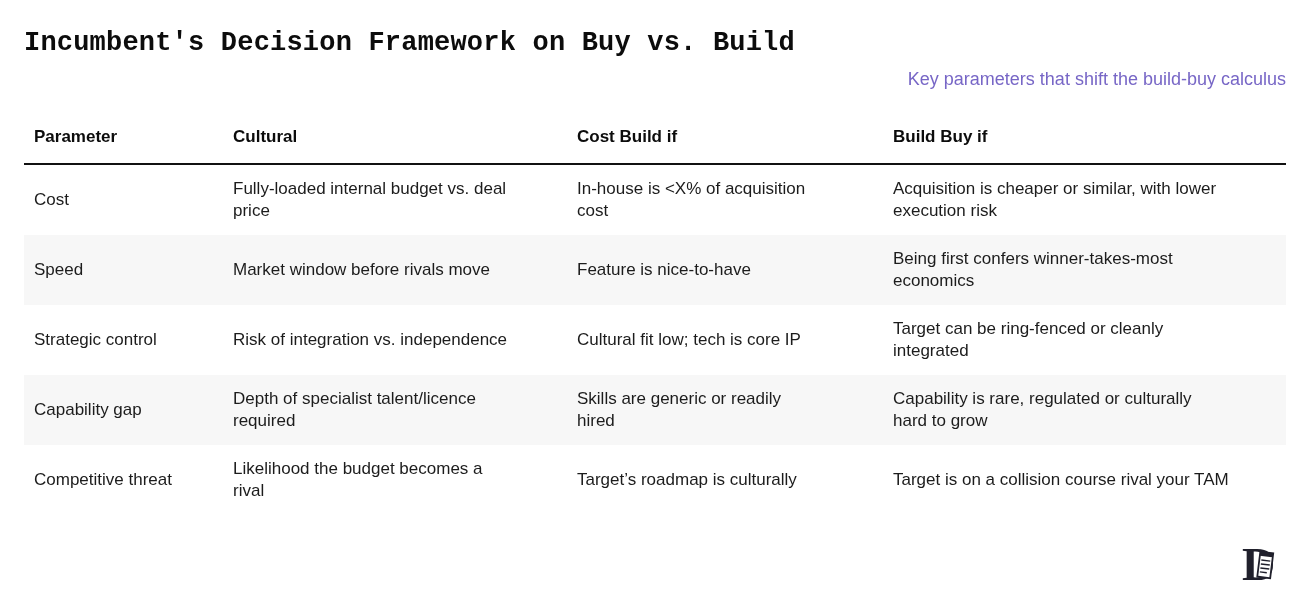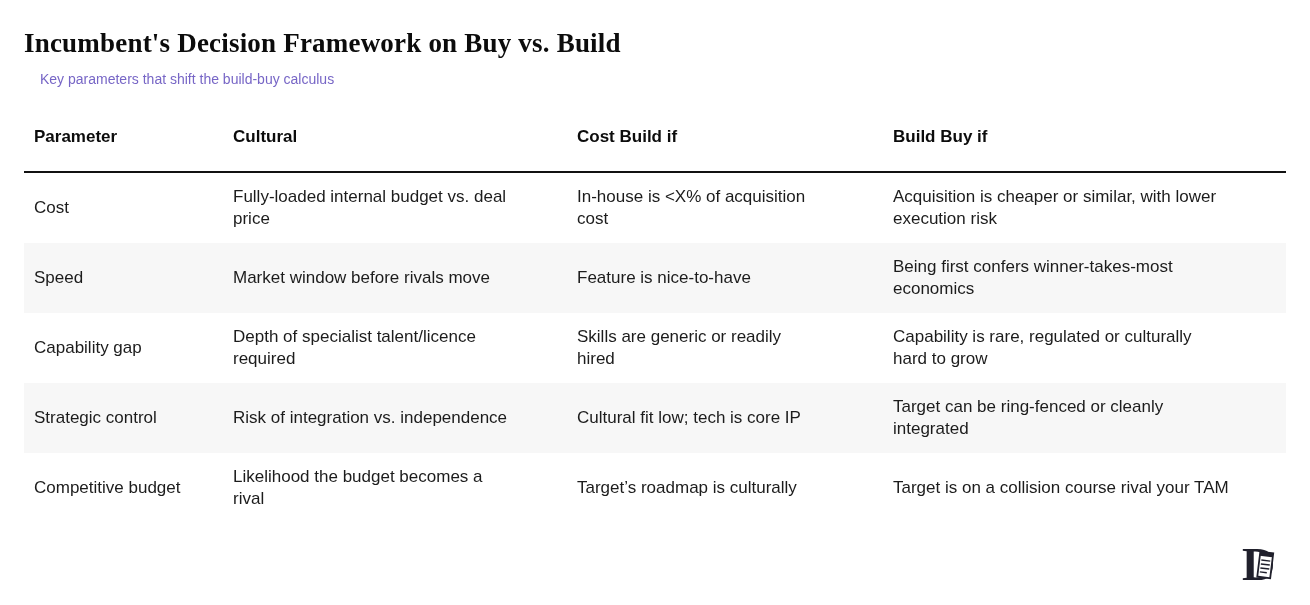--- a/index.html
+++ b/index.html
@@ -10,49 +10,50 @@
   }
   .page {
     position: relative;
     width: 1310px;
     height: 605px;
     background: #ffffff;
     overflow: hidden;
   }
   .title {
     margin: 28px 24px 0 24px;
-    font-family: Liberation Serif, serif;
+    font-family: Liberation Mono, monospace;
     font-size: 27px;
     line-height: 30px;
     font-weight: 700;
     color: #0c0c0c;
     letter-spacing: 0.2px;
   }
   .subtitle {
     margin: 11px 24px 0 40px;
-    font-size: 14px;
+    font-size: 18px;
     line-height: 20px;
     color: var(--subtitle, #7766c6);
+    text-align: right;
   }
   table.framework {
     table-layout: fixed;
     border-collapse: collapse;
     width: 1262px;
     margin: 28px 24px 0 24px;
   }
   col.c1 { width: 199px; }
   col.c2 { width: 344px; }
   col.c3 { width: 316px; }
   col.c4 { width: 403px; }
   th {
     text-align: left;
     font-size: 17px;
     font-weight: 700;
     color: #0c0c0c;
-    padding: 10px 20px 24px 10px;
+    padding: 10px 20px 16px 10px;
     border-bottom: 2.5px solid var(--rule, #111111);
     vertical-align: bottom;
   }
   td {
     font-size: 17px;
     line-height: 22.5px;
     color: #1c1c1c;
     height: 70px;
     padding: 0 20px 0 10px;
     vertical-align: middle;
@@ -103,37 +104,37 @@
 execution risk</td>
       </tr>
       <tr>
         <td>Speed</td>
         <td>Market window before rivals move</td>
         <td>Feature is nice-to-have</td>
         <td>Being first confers winner-takes-most
 economics</td>
       </tr>
       <tr>
+        <td>Strategic control</td>
+        <td>Risk of integration vs. independence</td>
+        <td>Cultural fit low; tech is core IP</td>
+        <td>Target can be ring-fenced or cleanly
+integrated</td>
+      </tr>
+      <tr>
         <td>Capability gap</td>
         <td>Depth of specialist talent/licence
 required</td>
         <td>Skills are generic or readily
 hired</td>
         <td>Capability is rare, regulated or culturally
 hard to grow</td>
       </tr>
       <tr>
-        <td>Strategic control</td>
-        <td>Risk of integration vs. independence</td>
-        <td>Cultural fit low; tech is core IP</td>
-        <td>Target can be ring-fenced or cleanly
-integrated</td>
-      </tr>
-      <tr>
-        <td>Competitive budget</td>
+        <td>Competitive threat</td>
         <td>Likelihood the budget becomes a
 rival</td>
         <td>Target’s roadmap is culturally</td>
         <td>Target is on a collision course rival your TAM</td>
       </tr>
     </tbody>
   </table>
 
   <div class="logo">
     <svg width="40" height="47" viewBox="0 0 40 47" xmlns="http://www.w3.org/2000/svg">

